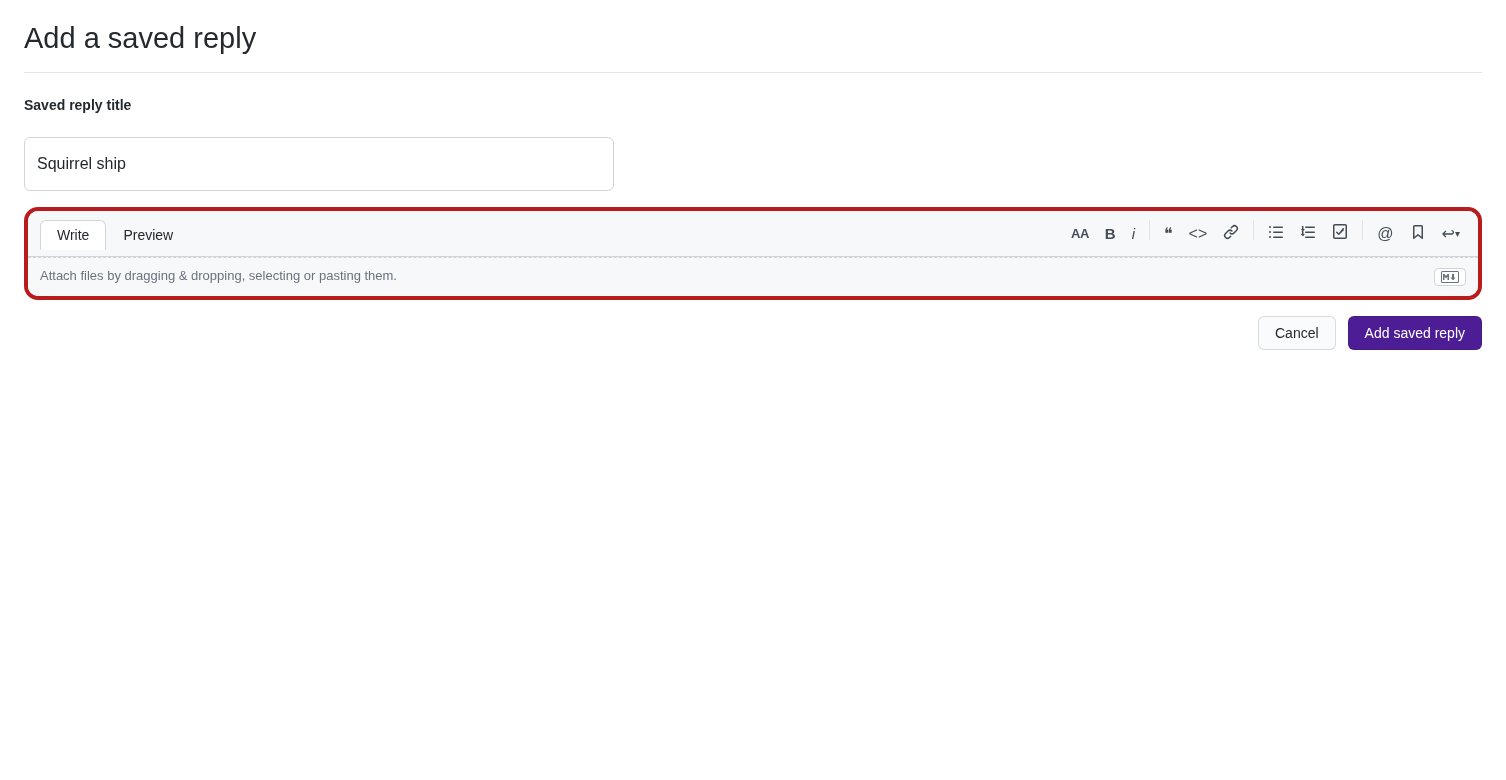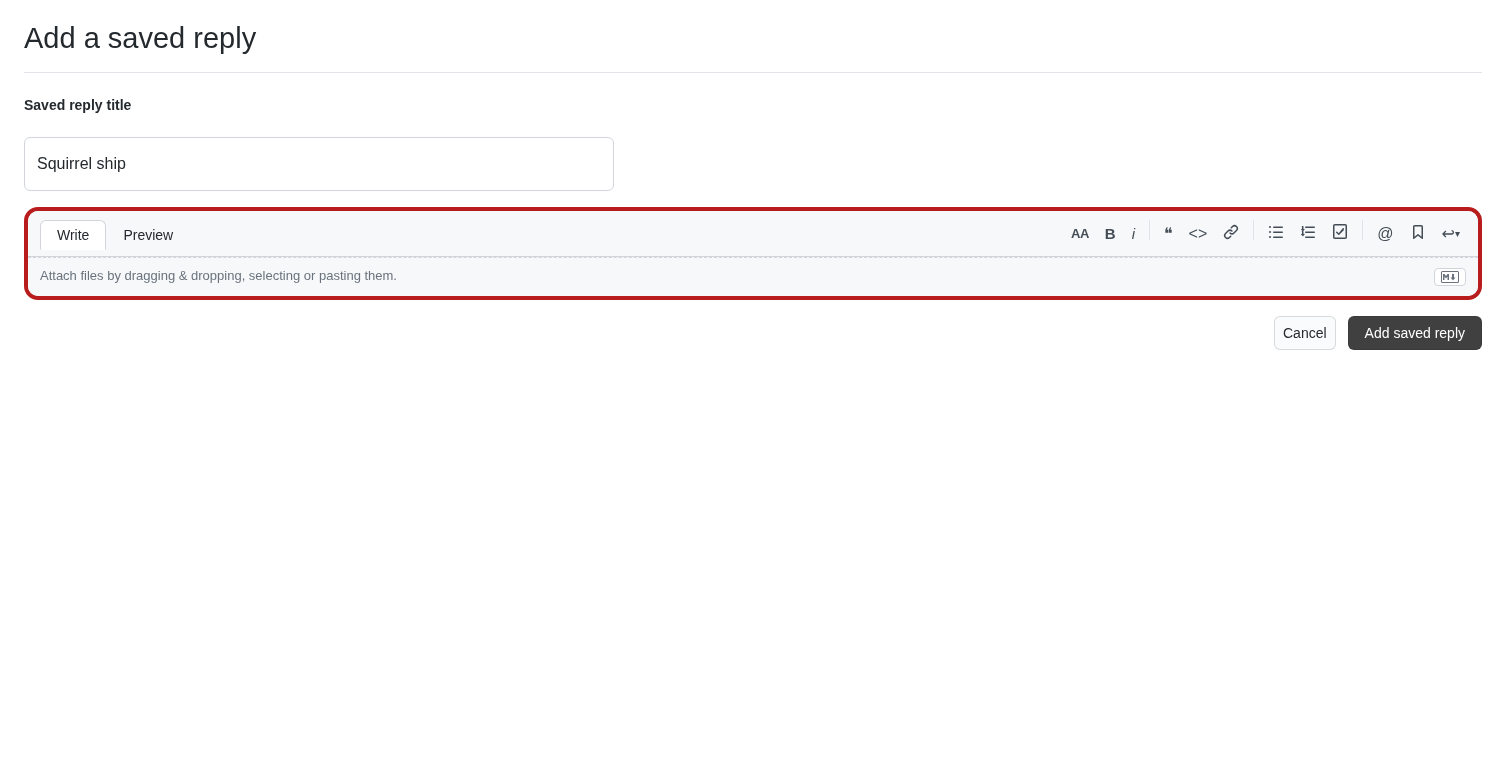--- a/index.html
+++ b/index.html
@@ -189,37 +189,37 @@
 
     .actions {
       display: flex;
       justify-content: flex-end;
       align-items: center;
       gap: 12px;
       margin-top: 16px;
     }
 
     .btn-cancel {
-      padding: 6px 8px;
+      padding: 6px 16px;
       font-size: 14px;
       font-weight: 500;
       color: #24292e;
       background: #fafbfc;
       border: 1px solid rgba(27, 31, 35, 0.15);
       border-radius: 6px;
       cursor: pointer;
       line-height: 20px;
     }
 
     .btn-submit {
       padding: 6px 16px;
       font-size: 14px;
       font-weight: 500;
       color: #ffffff;
-      background: #404040;
+      background: #4c1d95;
       border: 1px solid rgba(27, 31, 35, 0.15);
       border-radius: 6px;
       cursor: pointer;
       line-height: 20px;
     }
   </style>
 </head>
 <body>
 
 <h1 class="page-title">Add a saved reply</h1>

